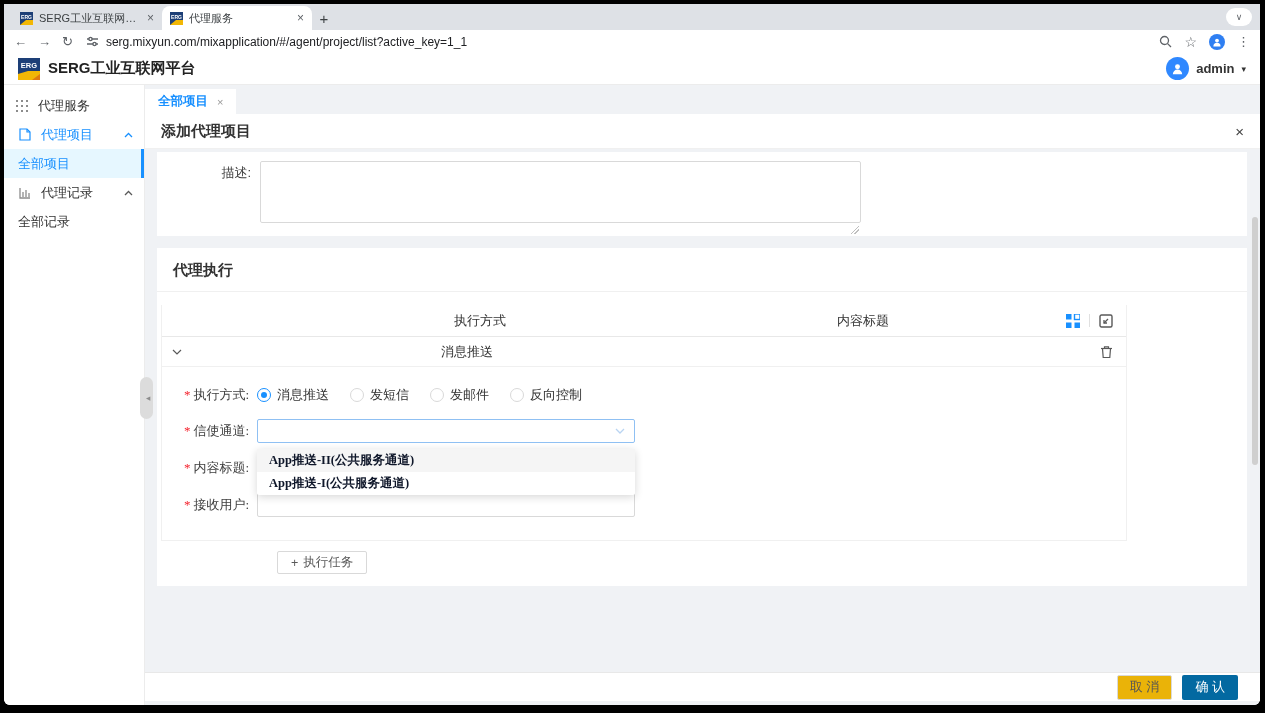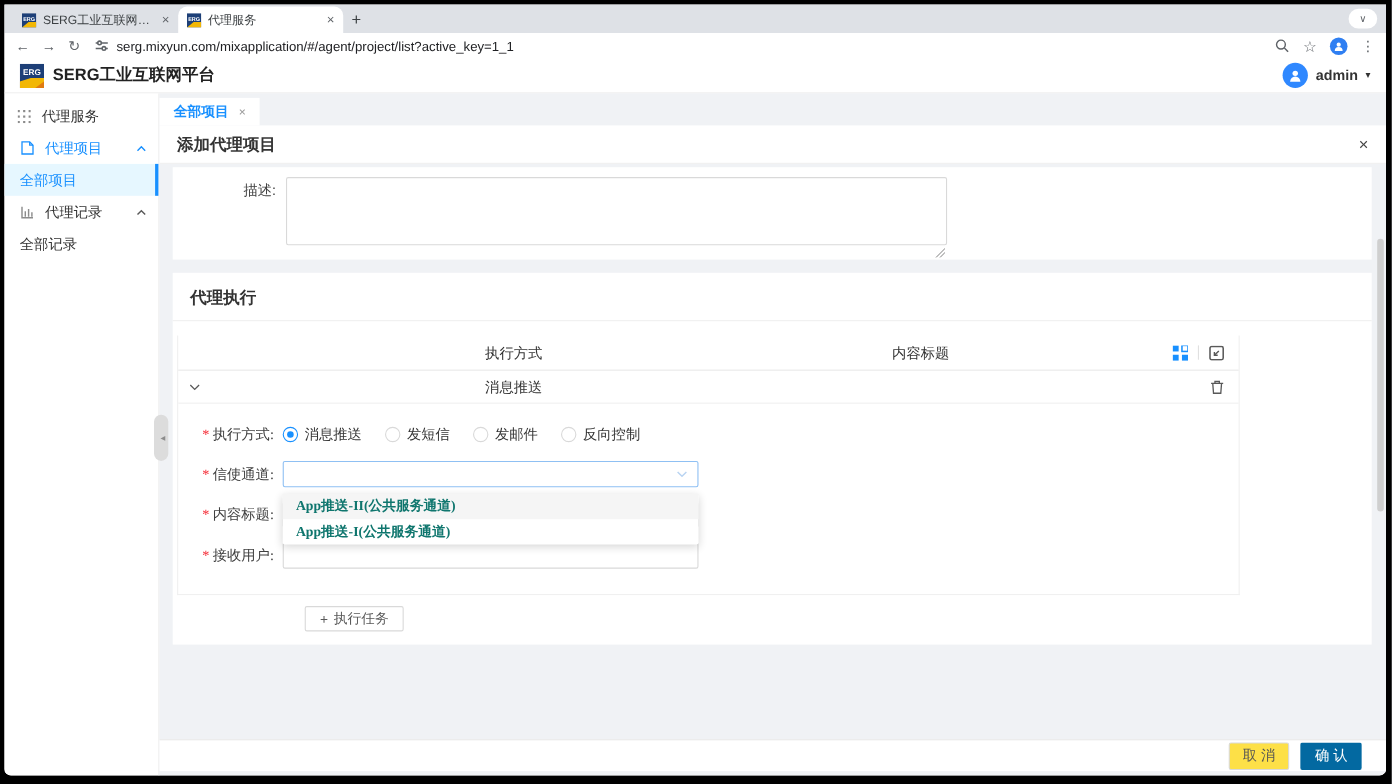--- a/index.html
+++ b/index.html
@@ -67,21 +67,21 @@
     font-family:inherit;font-size:13px;padding:4px 7px;background:#fff;}
   .ta1{width:601px;height:62px;}
   .resizer{position:absolute;right:2px;bottom:2px;width:9px;height:9px;pointer-events:none;
     background:linear-gradient(135deg,transparent 0 52%,#bfbfbf 52% 60%,transparent 60% 72%,#bfbfbf 72% 80%,transparent 80%);}
 
   .card2{margin-top:12px;padding-bottom:12px;}
   .c2head{padding:13px 16px 11px;font-size:15px;font-weight:700;color:#333;border-bottom:1px solid #f0f0f0;}
   .taskrow{display:flex;padding-top:13px;}
   .etable{margin-left:4px;width:966px;border-left:1px solid #f0f0f0;border-right:1px solid #f0f0f0;border-bottom:1px solid #f0f0f0;}
   .trow{display:flex;align-items:center;}
-  .trow.head{height:32px;border-bottom:1px solid #e8e8e8;font-size:13px;color:#333;font-weight:500;}
+  .trow.head{height:32px;border-bottom:1px solid #e8e8e8;font-size:13px;color:#333;font-weight:500;gap:13px;}
   .trow.data{height:30px;border-bottom:1px solid #f0f0f0;font-size:13px;color:#333;}
   .c-exp{width:30px;display:flex;justify-content:center;flex:none;}
   .c-method{width:550px;text-align:center;flex:none;}
   .c-title{width:190px;text-align:center;flex:none;}
   .c-act{flex:1;display:flex;align-items:center;justify-content:flex-end;gap:9px;padding-right:13px;}
   .vdiv{width:1px;height:13px;background:#e0e0e0;}
 
   .detail{padding:16px 0 10px;font-family:Liberation Serif, serif;}
   .drow{display:flex;align-items:flex-start;margin-bottom:13px;}
   .dlabel{width:95px;flex:none;text-align:right;font-size:13px;color:#404040;padding-right:8px;line-height:23px;white-space:nowrap;}
@@ -91,29 +91,29 @@
   .rdot{width:14px;height:14px;border-radius:50%;border:1px solid #d9d9d9;background:#fff;flex:none;position:relative;}
   .rdot.on{border-color:#1890ff;}
   .rdot.on::after{content:"";position:absolute;left:3px;top:3px;width:6px;height:6px;border-radius:50%;background:#1890ff;}
   .selbox{height:24px;border:1px solid #8fc0f3;border-radius:2px;background:#fff;display:flex;align-items:center;
     justify-content:flex-end;padding-right:9px;color:#b9d4f2;}
   .inp{width:100%;height:24px;border:1px solid #d9d9d9;border-radius:2px;background:#fff;outline:none;
     font-family:inherit;font-size:13px;padding:0 7px;}
   .ta2{width:378px;height:84px;}
   .dd{position:absolute;left:0;top:30px;width:378px;background:#fff;border-radius:2px;z-index:6;
     box-shadow:0 2px 8px rgba(0,0,0,.16);padding:0;}
-  .opt{height:23px;line-height:23px;padding:0 12px;font-size:12.5px;font-weight:700;color:#0f766e;white-space:nowrap;}
+  .opt{height:23px;line-height:23px;padding:0 12px;font-size:12.5px;font-weight:700;color:#0f172a;white-space:nowrap;}
   .opt.hl{background:#f5f5f5;}
   .addbtn{margin:10px 0 0 120px;height:23px;padding:0 13px;border:1px solid #d9d9d9;border-radius:2px;
     background:#fff;color:#595959;font-size:12.5px;display:inline-flex;align-items:center;gap:5px;}
 
   .footer{height:29px;background:#fff;border-top:1px solid #e8e8e8;display:flex;align-items:center;
     justify-content:flex-end;gap:10px;padding-right:22px;flex:none;margin-top:auto;margin-bottom:4px;}
   .btn{height:25px;padding:0 12px;border-radius:2px;font-size:13px;display:inline-flex;align-items:center;border:1px solid transparent;}
-  .btn.ghost{border-color:#d9d9d9;background:#fde047;color:#555;}
+  .btn.ghost{border-color:#d9d9d9;background:#eab308;color:#555;}
   .btn.primary{background:#0369a1;color:#fff;}
 
   .scrollthumb{position:absolute;right:2px;top:68px;width:6px;height:248px;background:#cfcfcf;border-radius:3px;}
   .collapser{position:absolute;left:-5px;top:292px;width:13px;height:42px;background:#dcdcdc;
     border-radius:7px;display:flex;align-items:center;justify-content:flex-end;padding-right:2px;
     color:#8c8c8c;font-size:8px;z-index:3;}
   svg{display:block;}
 </style>
 </head>
 <body>

